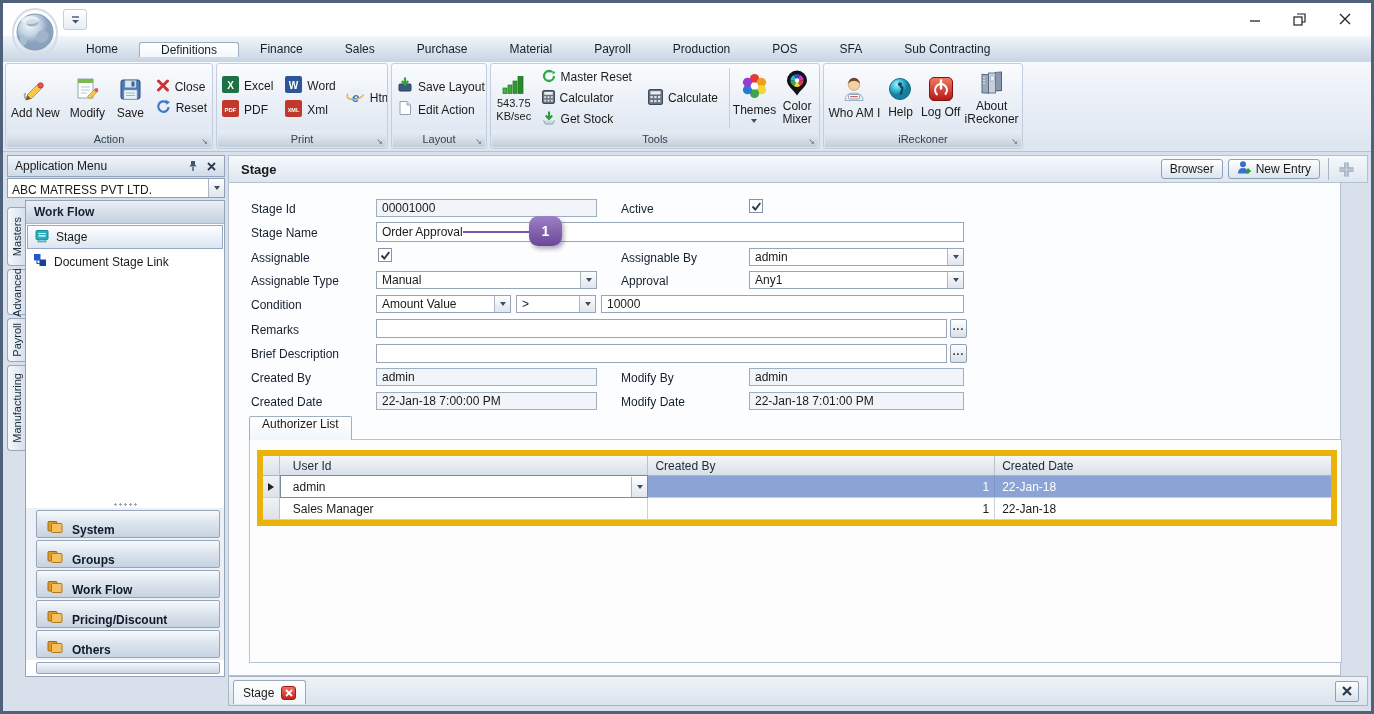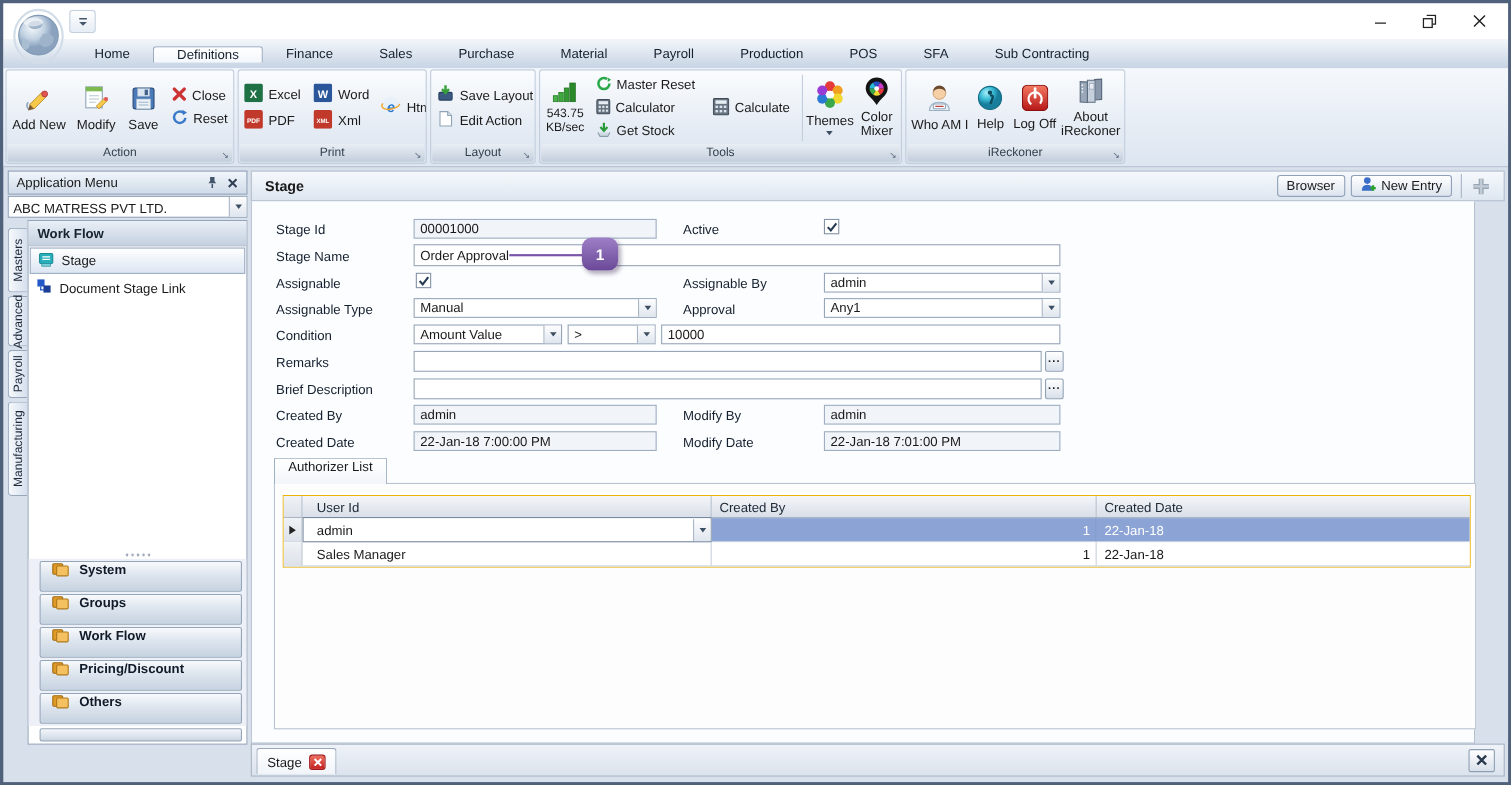--- a/index.html
+++ b/index.html
@@ -40,21 +40,21 @@
 .vtab{width:18px;border:1px solid #97a8bd;border-right:none;border-radius:4px 0 0 4px;background:linear-gradient(90deg,#f6f9fc,#d5dfec);display:flex;align-items:center;justify-content:center;font-size:11px;color:#1c2a3a;}
 .vtab span{writing-mode:vertical-rl;transform:rotate(180deg);white-space:nowrap;}
 .sb-panel{flex:1;background:#fff;border:1px solid #93a4ba;display:flex;flex-direction:column;}
 .tree-cap{height:23px;background:linear-gradient(#e9eff6,#c4d0e0);border-bottom:1px solid #aab8ca;display:flex;align-items:center;padding-left:8px;font-weight:bold;font-size:12px;color:#16222f;}
 .tree-item{height:25px;display:flex;align-items:center;gap:7px;padding-left:7px;font-size:12px;}
 .tree-item.sel{background:linear-gradient(#fefeff,#dce6f2);border:1px solid #97a9c2;margin:1px 1px 0 1px;height:24px;}
 .tree-fill{flex:1;}
 .grip{height:8px;display:flex;align-items:center;justify-content:center;}
 .grip i{width:24px;height:3px;background-image:radial-gradient(circle,#9aa6b6 1px,transparent 1.4px);background-size:5px 3px;}
 .acc-zone{background:#edf1f7;padding:2px 4px 2px 10px;display:flex;flex-direction:column;gap:2px;}
-.acc{height:28px;border:1px solid #96a6ba;border-radius:2px;background:linear-gradient(#f8fafc,#dde5ee 45%,#c7d3e1);display:flex;align-items:flex-start;gap:9px;padding-left:10px;font-weight:bold;font-size:12px;color:#101a28;}
+.acc{height:28px;border:1px solid #96a6ba;border-radius:2px;background:linear-gradient(#f8fafc,#dde5ee 45%,#c7d3e1);display:flex;align-items:flex-end;gap:9px;padding-left:10px;font-weight:bold;font-size:12px;color:#101a28;}
 .acc-stub{height:12px;margin:2px 4px 2px 10px;border:1px solid #96a6ba;border-radius:2px;background:linear-gradient(#f4f7fa,#ccd7e4);}
 
 .mainp{position:absolute;left:225px;top:152px;width:1140px;height:551px;}
 .mp-head{position:absolute;left:0;top:0;right:0;height:28px;background:linear-gradient(#f6f9fc,#dde6f0);border:1px solid #b5c1d1;display:flex;align-items:center;padding:0 8px 0 12px;}
 .mp-title{font-weight:bold;font-size:13px;}
 .mp-sp{flex:1;}
 .btn{height:20px;border:1px solid #8fa0b8;border-radius:3px;background:linear-gradient(#ffffff,#dce4ee);display:flex;align-items:center;justify-content:center;gap:4px;padding:0 8px;font-size:12px;margin-left:5px;}
 .hsep{width:1px;height:22px;background:#aab6c6;margin-left:8px;}
 .plusbtn{width:26px;height:22px;display:flex;align-items:center;justify-content:center;margin-left:4px;}
 .form{position:absolute;left:0;top:28px;width:1113px;height:493px;background:#fcfdff;border:1px solid #b5c1d1;border-top:none;}
@@ -67,21 +67,21 @@
 .chev{width:0;height:0;border-left:3.5px solid transparent;border-right:3.5px solid transparent;border-top:4.5px solid #3c4e62;}
 .cb{position:absolute;width:14px;height:14px;background:#fff;border:1px solid #8494a8;display:flex;align-items:center;justify-content:center;}
 .ellbtn{position:absolute;width:17px;height:19px;border:1px solid #8fa0b4;border-radius:2px;background:linear-gradient(#ffffff,#d8e0ea);display:flex;align-items:center;justify-content:center;font-weight:bold;font-size:10px;letter-spacing:1px;padding-bottom:4px;}
 
 .ann-line{position:absolute;height:2px;background:#7a55a8;}
 .ann{position:absolute;width:33px;height:30px;background:linear-gradient(#9d7fc6,#6a4898);border-radius:9px;color:#fff;font-weight:bold;font-size:14px;display:flex;align-items:center;justify-content:center;box-shadow:2px 3px 4px rgba(40,20,70,.35);}
 .ann:after{content:"";position:absolute;left:3px;bottom:-5px;width:10px;height:10px;background:#6f4d9d;transform:skewX(35deg) rotate(45deg);z-index:-1;}
 
 .dtab{position:absolute;height:24px;background:linear-gradient(#ffffff,#f2f6fa);border:1px solid #9fb0c2;border-bottom:none;border-radius:2px 2px 0 0;display:flex;align-items:flex-start;justify-content:center;font-size:12px;z-index:2;padding:0 12px;}
 .dwrap{position:absolute;background:#fdfdfe;border:1px solid #b9c4d2;}
-.grid{position:absolute;border:1px solid #eab308;}
+.grid{position:absolute;border:6px solid #eab308;}
 .g-head{display:flex;height:20px;background:linear-gradient(#f4f6f9,#d9dfe8);border-bottom:1px solid #aab4c2;}
 .g-h{font-size:12px;display:flex;align-items:center;border-right:1px solid #b8c2ce;padding-left:13px;color:#1c2836;}
 .g-sel{width:17px;background:linear-gradient(#eff2f6,#dde2ea);border-right:1px solid #b8c2ce;display:flex;align-items:center;justify-content:center;}
 .g-row{display:flex;height:22px;border-bottom:1px solid #c8d0da;background:#fff;}
 .g-c{display:flex;align-items:center;border-right:1px solid #c8d0da;padding-left:13px;font-size:12px;overflow:hidden;}
 .selblue{background:#8ca3d6;color:#fff;border-right-color:#7e95c8;}
 .num{justify-content:flex-end;padding-right:5px;padding-left:2px;}
 .editcell{padding:0;border:1px solid #7a8aa0;margin:-1px 0;background:#fff;z-index:1;}
 .editcell .val{flex:1;padding-left:12px;}
 .rowarrow{width:0;height:0;border-top:4px solid transparent;border-bottom:4px solid transparent;border-left:6px solid #222;}

